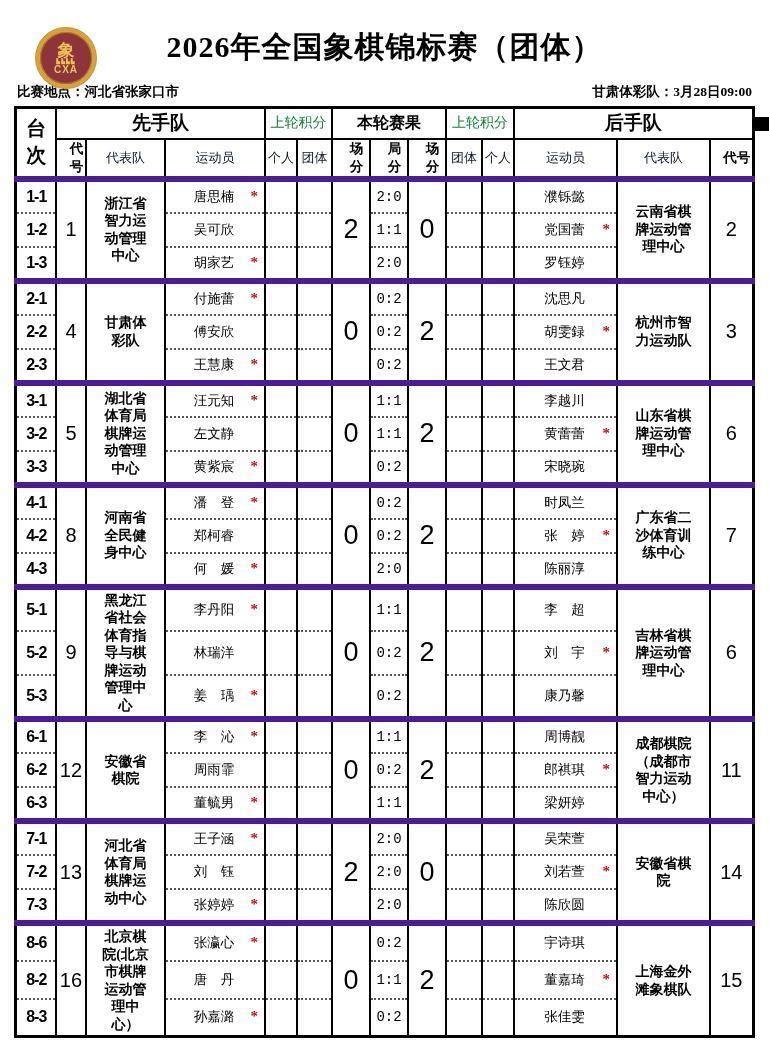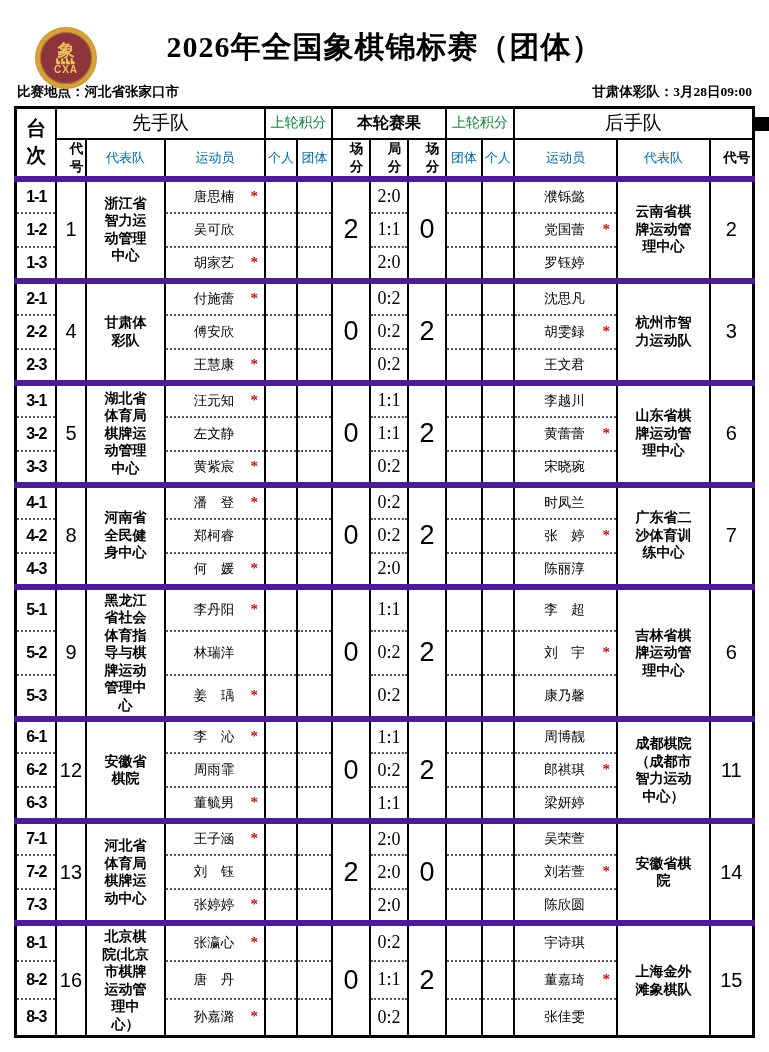--- a/index.html
+++ b/index.html
@@ -33,36 +33,36 @@
   table { border-collapse:collapse; table-layout:fixed; margin:0 auto;
           width:737px; border:3px solid #000; }
   th, td { border-left:2px solid #000; border-right:2px solid #000;
            padding:0; text-align:center; vertical-align:middle; overflow:hidden; }
   thead th { border:2px solid #000; }
   thead tr { height:31px; }
   tbody { border-top:6px solid #4c1d95; }
   tbody tr { height:34px; }
 
   th.h-board { font-size:20px; font-weight:bold; line-height:1.35; padding:0 8px; }
-  th.h-group { font-size:19px; font-weight:normal; }
+  th.h-group { font-size:19px; font-weight:bold; }
   th.h-light { font-size:14px; font-weight:normal; color:#15803d; }
   th.h-mid   { font-size:16px; font-weight:bold; }
-  th.h-sub   { font-size:13px; font-weight:normal; color:#0369a1; }
+  th.h-sub   { font-size:13px; font-weight:normal; color:#0f172a; }
   th.h-sub-b { font-size:13.5px; font-weight:bold;padding-left:11px; }
 
   td.rowlabel { font-family:"Liberation Sans", sans-serif; font-weight:bold;
                 font-size:16px; letter-spacing:-1px; }
   td.code  { font-family:"Liberation Sans", sans-serif; font-size:20px; }
   td.team  { font-weight:bold; font-size:14px; line-height:1.25; padding:2px 12px; }
   td.player{ font-size:13.5px; position:relative; padding:0 8px 0 6px;text-align:center; }
   td.player .pname { display:inline-block; }
   td.player .star { position:absolute; right:6px; top:50%;
                     transform:translateY(-52%); color:var(--star);
                     font-size:15px; font-weight:bold; }
-  td.board { font-family:Liberation Serif, serif; font-size:18px; }
+  td.board { font-family:Liberation Mono, monospace; font-size:14px; }
   td.bigscore { font-family:"Liberation Sans", sans-serif; font-size:27px; }
   td.blank { }
   td.dotted { border-bottom:2px dotted #555; }
 </style>
 </head>
 <body>
 
 <div class="page">
 
   <div class="logo">
@@ -389,21 +389,21 @@
           <td class="blank"></td>
           <td class="blank"></td>
           <td class="board">2:0</td>
           <td class="blank"></td>
           <td class="blank"></td>
           <td class="player"><span class="pname">陈欣圆</span></td>
         </tr>
       </tbody>
       <tbody>
         <tr>
-          <td class="rowlabel dotted">8-1</td>
+          <td class="rowlabel dotted">8-6</td>
           <td class="code" rowspan="3">16</td>
           <td class="team" rowspan="3">北京棋院(北京市棋牌运动管理中心）</td>
           <td class="player dotted"><span class="pname">张瀛心</span><span class="star">*</span></td>
           <td class="blank dotted"></td>
           <td class="blank dotted"></td>
           <td class="bigscore" rowspan="3">0</td>
           <td class="board dotted">0:2</td>
           <td class="bigscore" rowspan="3">2</td>
           <td class="blank dotted"></td>
           <td class="blank dotted"></td>

